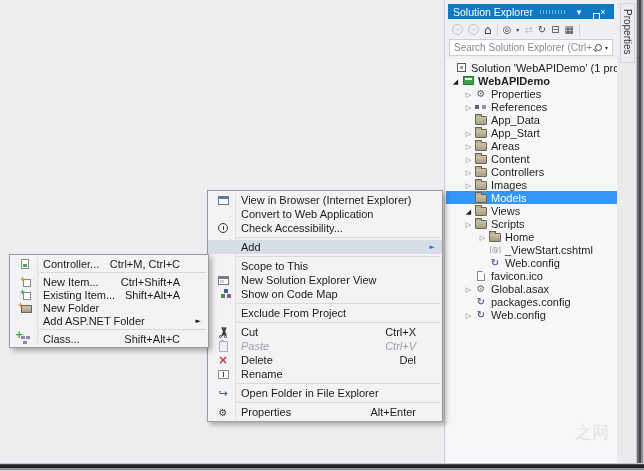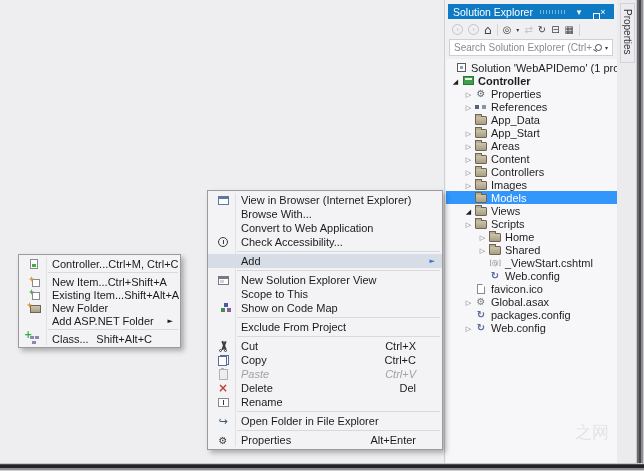--- a/index.html
+++ b/index.html
@@ -182,21 +182,21 @@
         <span class="ti">
             <span class="sol-ic"></span>
           </span>
         <span class="tl">Solution 'WebAPIDemo' (1 project)</span>
       </div>
       <div class="trow lvl1 bold">
         <span class="arrow exp"></span>
         <span class="ti">
             <span class="proj-ic"></span>
           </span>
-        <span class="tl">Controller</span>
+        <span class="tl">WebAPIDemo</span>
       </div>
       <div class="trow lvl2">
         <span class="arrow col"></span>
         <span class="ti">
             <span class="gear-g">⚙</span>
           </span>
         <span class="tl">Properties</span>
       </div>
       <div class="trow lvl2">
         <span class="arrow col"></span>
@@ -267,27 +267,20 @@
             <span class="folder-ic"></span>
           </span>
         <span class="tl">Scripts</span>
       </div>
       <div class="trow lvl3">
         <span class="arrow col"></span>
         <span class="ti">
             <span class="folder-ic"></span>
           </span>
         <span class="tl">Home</span>
-      </div>
-      <div class="trow lvl3">
-        <span class="arrow col"></span>
-        <span class="ti">
-            <span class="folder-ic"></span>
-          </span>
-        <span class="tl">Shared</span>
       </div>
       <div class="trow lvl3">
         <span class="arrow"></span>
         <span class="ti">
             <span class="razor-g">[@]</span>
           </span>
         <span class="tl">_ViewStart.cshtml</span>
       </div>
       <div class="trow lvl3">
         <span class="arrow"></span>
@@ -334,48 +327,44 @@
 
   <div class="menu menu-main" style="left:207px; top:190px; width:236px;">
     <div class="mi">
       <span class="ic">
           <span class="browser-ic"></span>
         </span>
       <span class="lb">View in Browser (Internet Explorer)</span>
     </div>
     <div class="mi">
       <span class="ic"></span>
-      <span class="lb">Browse With...</span>
-    </div>
-    <div class="mi">
-      <span class="ic"></span>
       <span class="lb">Convert to Web Application</span>
     </div>
     <div class="mi">
       <span class="ic">
           <span class="access-ic"></span>
         </span>
       <span class="lb">Check Accessibility...</span>
     </div>
     <div class="msep"></div>
     <div class="mi hl">
       <span class="ic"></span>
       <span class="lb">Add</span>
       <span class="arr">►</span>
     </div>
     <div class="msep"></div>
     <div class="mi">
-      <span class="ic">
-          <span class="newview-ic"></span>
-        </span>
-      <span class="lb">New Solution Explorer View</span>
-    </div>
-    <div class="mi">
       <span class="ic"></span>
       <span class="lb">Scope to This</span>
+    </div>
+    <div class="mi">
+      <span class="ic">
+          <span class="newview-ic"></span>
+        </span>
+      <span class="lb">New Solution Explorer View</span>
     </div>
     <div class="mi">
       <span class="ic">
           <span class="codemap-ic"></span>
         </span>
       <span class="lb">Show on Code Map</span>
     </div>
     <div class="msep"></div>
     <div class="mi">
       <span class="ic"></span>
@@ -385,27 +374,20 @@
     <div class="mi">
       <span class="ic">
           <span class="cut-ic">
             <i></i>
             <em></em>
           </span>
         </span>
       <span class="lb">Cut</span>
       <span class="sc">Ctrl+X</span>
     </div>
-    <div class="mi">
-      <span class="ic">
-          <span class="copy-ic"></span>
-        </span>
-      <span class="lb">Copy</span>
-      <span class="sc">Ctrl+C</span>
-    </div>
     <div class="mi dis">
       <span class="ic">
           <span class="paste-ic"></span>
         </span>
       <span class="lb">Paste</span>
       <span class="sc">Ctrl+V</span>
     </div>
     <div class="mi">
       <span class="ic">
           <span class="del-g">×</span>
@@ -429,21 +411,21 @@
     <div class="msep"></div>
     <div class="mi">
       <span class="ic">
           <span class="wrench-g">⚙</span>
         </span>
       <span class="lb">Properties</span>
       <span class="sc">Alt+Enter</span>
     </div>
   </div>
 
-  <div class="menu menu-sub" style="left:18px; top:254px; width:163px;">
+  <div class="menu menu-sub" style="left:9px; top:254px; width:200px;">
     <div class="mi">
       <span class="ic">
           <span class="ctrl-ic"></span>
         </span>
       <span class="lb">Controller...</span>
       <span class="sc">Ctrl+M, Ctrl+C</span>
     </div>
     <div class="msep"></div>
     <div class="mi">
       <span class="ic">

